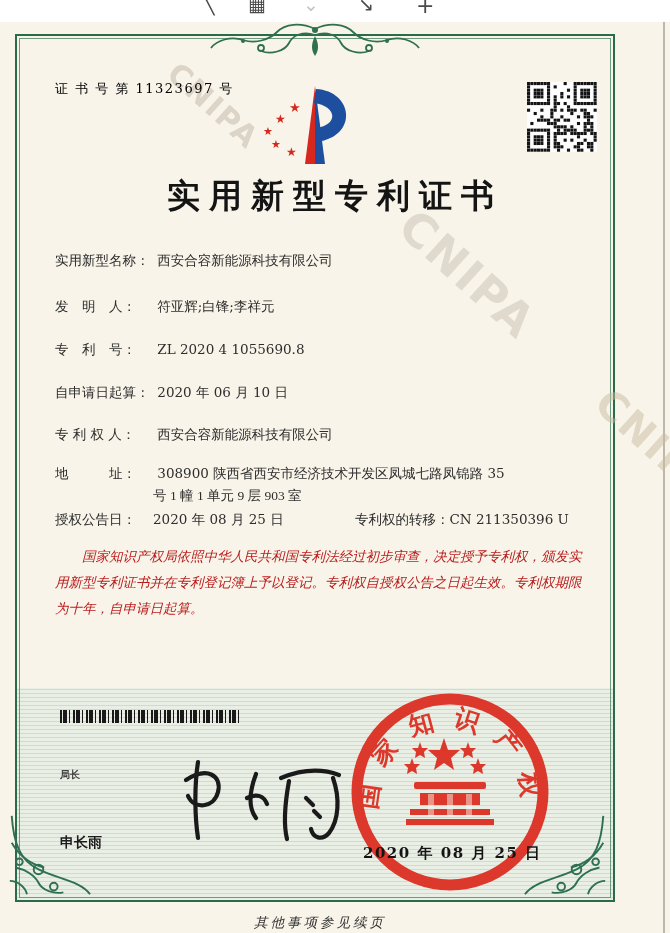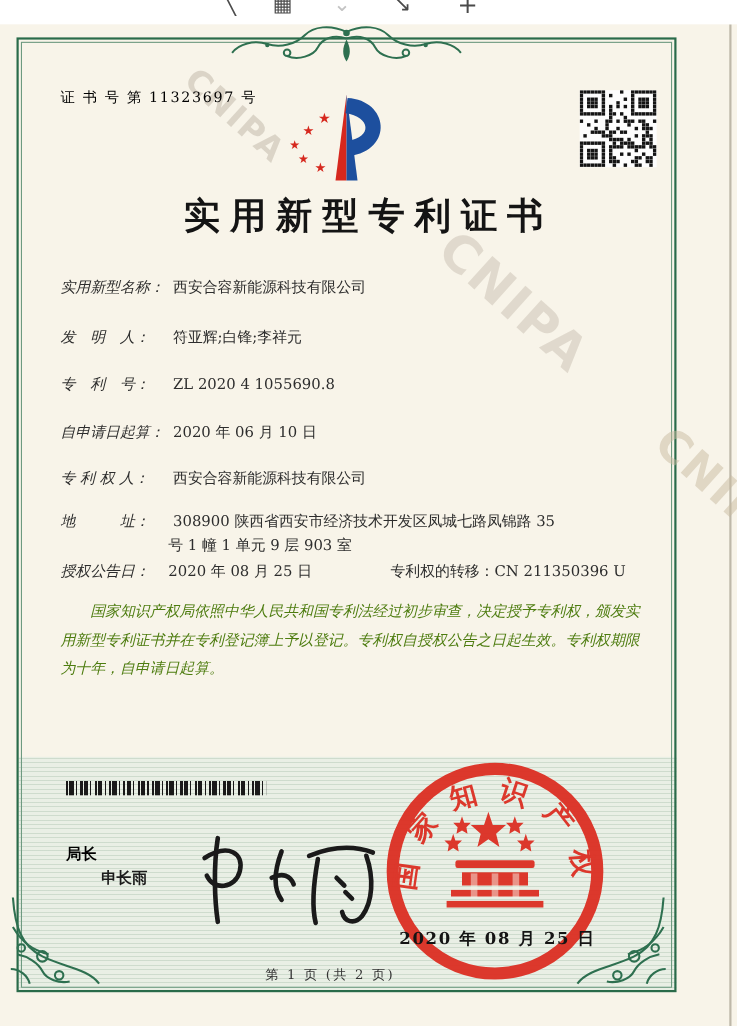--- a/index.html
+++ b/index.html
@@ -34,36 +34,36 @@
   .wm3{left:583px;top:400px;font-size:40px;color:rgba(200,185,160,.5);}
 
   .cert-no{position:absolute;left:55px;top:58px;font-size:13px;letter-spacing:1.5px;color:#000000;z-index:2;}
   .logo{position:absolute;left:253px;top:60px;width:124px;height:90px;z-index:2;}
   .qr{position:absolute;left:527px;top:60px;width:70px;height:70px;background:#fdfdfd;z-index:2;}
   .title{position:absolute;left:0;top:152px;width:670px;text-align:center;font-size:33px;font-weight:bold;
          letter-spacing:9px;color:#141414;z-index:2;}
 
   .fields{position:absolute;left:55px;top:230px;width:540px;font-size:13.5px;z-index:2;}
   .frow{position:absolute;left:0;white-space:nowrap;}
-  .frow .lbl{display:inline-block;min-width:98px;font-style:italic;}
-  .addr2{position:absolute;left:98px;top:22px;}
+  .frow .lbl{display:inline-block;min-width:98px;}
+  .addr2{position:absolute;left:98px;top:22px;font-family:Liberation Serif, serif;}
   .grant-right{position:absolute;left:300px;top:0;}
 
   .paras{position:absolute;left:55px;top:521px;width:528px;font-size:13.5px;line-height:26px;
-         font-style:italic;color:#4d7c0f;z-index:2;}
+         font-style:italic;color:#b91c1c;z-index:2;}
   .paras p{margin:0;text-indent:2em;}
 
   .barcode{position:absolute;left:60px;top:688px;width:182px;height:13px;z-index:2;
     background:
       repeating-linear-gradient(90deg,#191919 0 2px,transparent 2px 3px,#191919 3px 7px,transparent 7px 9px,
                                 #191919 9px 10px,transparent 10px 13px);}
-  .officer-title{position:absolute;left:60px;top:746px;font-size:14px;font-weight:bold;z-index:2;
-                 font-family:"Liberation Sans","DejaVu Sans",sans-serif;color:#000000;}
-  .officer-name{position:absolute;left:60px;top:768px;font-size:14px;font-weight:bold;z-index:2;
-                font-family:Liberation Serif, serif;color:#1c1c1c;margin-left:32px;}
+  .officer-title{position:absolute;left:60px;top:746px;font-size:10px;font-weight:bold;z-index:2;
+                 font-family:"Liberation Sans","DejaVu Sans",sans-serif;color:#404040;}
+  .officer-name{position:absolute;left:60px;top:812px;font-size:14px;font-weight:bold;z-index:2;
+                font-family:Liberation Serif, serif;color:#1c1c1c;}
   .signature{position:absolute;left:168px;top:726px;width:182px;height:104px;z-index:3;}
 
   .seal{position:absolute;left:348px;top:668px;width:204px;height:204px;z-index:2;opacity:.93;}
   .seal-date{position:absolute;left:363px;top:822px;font-size:15px;font-weight:600;letter-spacing:1.5px;
              color:#141414;z-index:4;}
 
   .page-no{position:absolute;left:0;top:856px;width:600px;text-align:center;font-size:12px;
            letter-spacing:2px;color:#333;z-index:2;}
   .cont-note{position:absolute;left:0;top:892px;width:640px;text-align:center;font-size:13.5px;
              font-style:italic;letter-spacing:3px;color:#333;z-index:2;}
@@ -428,15 +428,15 @@
         <rect x="72" y="103" width="60" height="12"></rect>
         <rect x="62" y="119" width="80" height="6"></rect>
         <rect x="58" y="129" width="88" height="6"></rect>
         <rect x="80" y="104" width="6" height="22" fill="#f8f4e9" opacity=".5"></rect>
         <rect x="99" y="104" width="6" height="22" fill="#f8f4e9" opacity=".5"></rect>
         <rect x="118" y="104" width="6" height="22" fill="#f8f4e9" opacity=".5"></rect>
       </g>
     </svg>
     <div class="seal-date">2020 年 08 月 25 日</div>
 
-    <div class="page-no">第 1 页 (共 2 页)</div>
+    <div class="cont-note">其他事项参见续页</div>
   </div>
 </div>
 
 </body></html>

